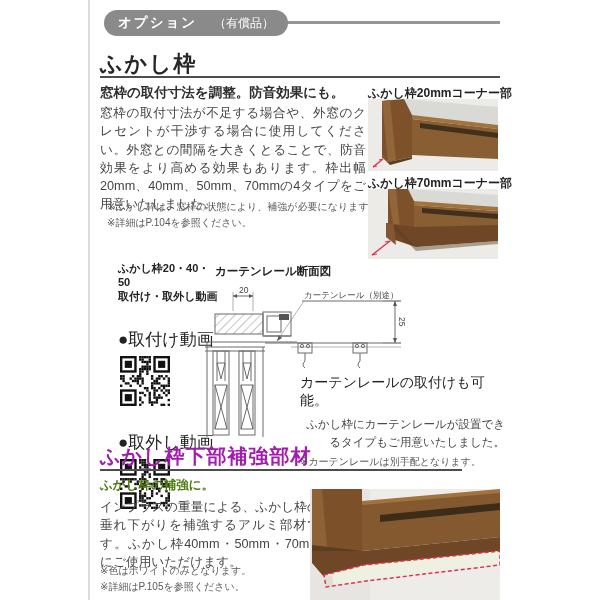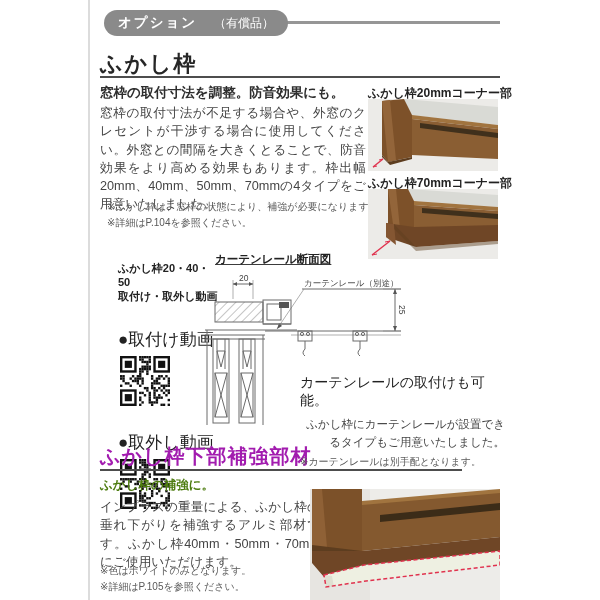--- a/index.html
+++ b/index.html
@@ -33,21 +33,21 @@
   .photo20 { left:368px; top:99px;  height:72px; }
   .photo70 { left:368px; top:189px; height:70px; }
 
   
   .videos { position:absolute; left:118px; top:261px; width:100px; }
   .videos .vh { font-size:11px; font-weight:bold; line-height:14px; color:#222; }
   .videos .vlabel { margin-top:25px; font-size:17px; font-weight:normal; color:#222; }
   .videos svg.qr-svg { width:50px; height:50px; margin:5px 0 0 2px; display:block; }
 
   
-  .diagram { position:absolute; left:205px; top:252px; width:205px;text-decoration:underline; }
+  .diagram { position:absolute; left:205px; top:264px; width:205px; }
   .diagram .dtitle { font-size:11.5px; font-weight:bold; color:#222; margin-left:10px; }
   .diagram svg { display:block; margin-top:6px; }
   .dline { stroke:#6a6a6a; stroke-width:1; fill:none; }
   .dthin { stroke:#8c8c8c; stroke-width:0.7; fill:none; }
   .dtext { font-size:8.5px; fill:#444; }
 
   
   .curtain { position:absolute; left:300px; top:374px; width:205px; z-index:3; }
   .curtain .ch { font-size:14px; font-weight:normal; color:#222; }
   .curtain .cb { margin-top:6px; font-size:11.5px; line-height:17.5px; color:#454545;text-align:right; }

